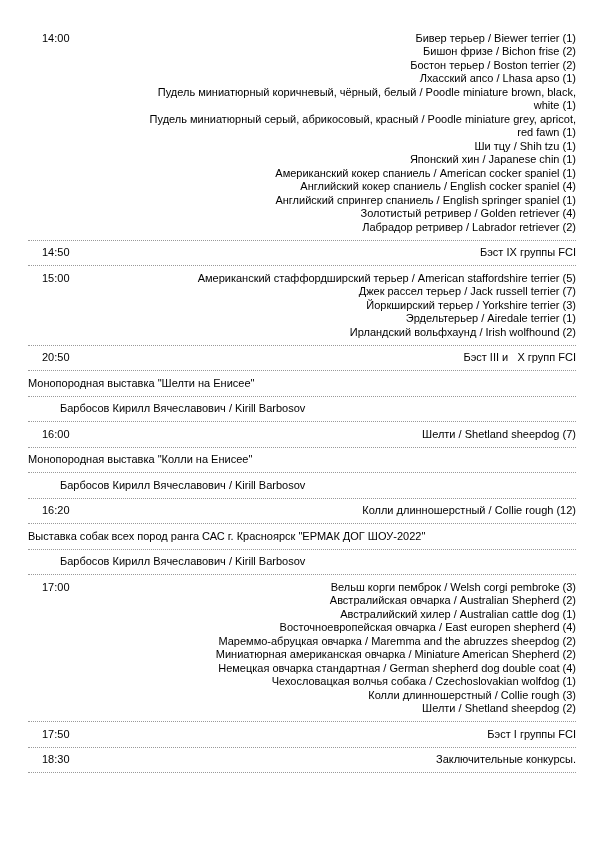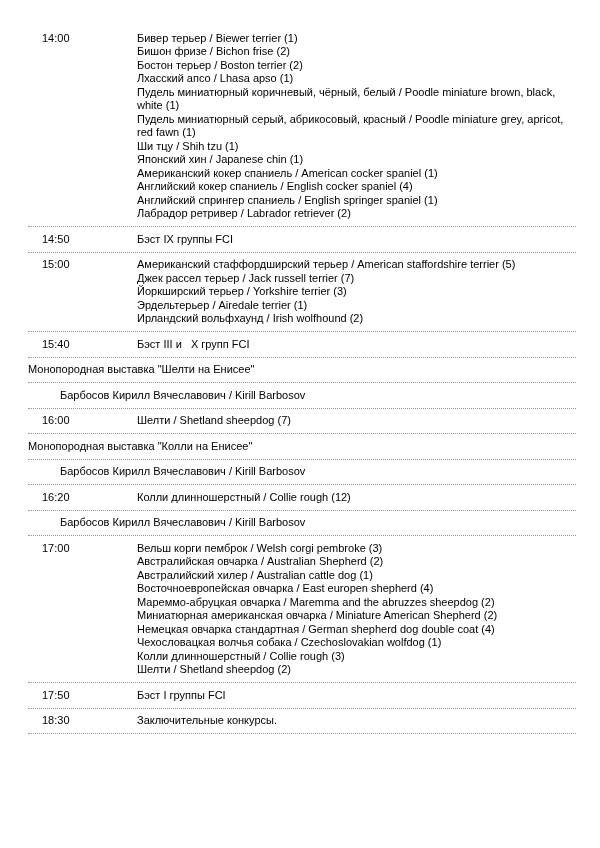--- a/index.html
+++ b/index.html
@@ -35,20 +35,21 @@
   }
   .time-cell {
     flex: none;
     width: 109px;
     padding-left: 14px;
     box-sizing: border-box;
   }
   .items {
     flex: 1;
     min-width: 0;
+    text-align: right;
   }
   .item, .text {
     white-space: pre-wrap;
   }
   .row.judge .text {
     font-weight: 400;
     margin-left: 32px;
   }
   .row.section .text {
     font-weight: 400;
@@ -66,41 +67,42 @@
           <div class="item">Бишон фризе / Bichon frise (2)</div>
           <div class="item">Бостон терьер / Boston terrier (2)</div>
           <div class="item">Лхасский апсо / Lhasa apso (1)</div>
           <div class="item">Пудель миниатюрный коричневый, чёрный, белый / Poodle miniature brown, black, white (1)</div>
           <div class="item">Пудель миниатюрный серый, абрикосовый, красный / Poodle miniature grey, apricot, red fawn (1)</div>
           <div class="item">Ши тцу / Shih tzu (1)</div>
           <div class="item">Японский хин / Japanese chin (1)</div>
           <div class="item">Американский кокер спаниель / American cocker spaniel (1)</div>
           <div class="item">Английский кокер спаниель / English cocker spaniel (4)</div>
           <div class="item">Английский спрингер спаниель / English springer spaniel (1)</div>
+          <div class="item">Золотистый ретривер / Golden retriever (4)</div>
           <div class="item">Лабрадор ретривер / Labrador retriever (2)</div>
         </div>
       </div>
       <div class="row time">
         <div class="time-cell">14:50</div>
         <div class="items">
           <div class="item">Бэст IX группы FCI</div>
         </div>
       </div>
       <div class="row time">
         <div class="time-cell">15:00</div>
         <div class="items">
           <div class="item">Американский стаффордширский терьер / American staffordshire terrier (5)</div>
           <div class="item">Джек рассел терьер / Jack russell terrier (7)</div>
           <div class="item">Йоркширский терьер / Yorkshire terrier (3)</div>
           <div class="item">Эрдельтерьер / Airedale terrier (1)</div>
           <div class="item">Ирландский вольфхаунд / Irish wolfhound (2)</div>
         </div>
       </div>
       <div class="row time">
-        <div class="time-cell">15:40</div>
+        <div class="time-cell">20:50</div>
         <div class="items">
           <div class="item">Бэст III и   X групп FCI</div>
         </div>
       </div>
       <div class="row section">
         <div class="text">Монопородная выставка "Шелти на Енисее"</div>
       </div>
       <div class="row judge">
         <div class="text">Барбосов Кирилл Вячеславович / Kirill Barbosov</div>
       </div>
@@ -114,20 +116,23 @@
         <div class="text">Монопородная выставка "Колли на Енисее"</div>
       </div>
       <div class="row judge">
         <div class="text">Барбосов Кирилл Вячеславович / Kirill Barbosov</div>
       </div>
       <div class="row time">
         <div class="time-cell">16:20</div>
         <div class="items">
           <div class="item">Колли длинношерстный / Collie rough (12)</div>
         </div>
+      </div>
+      <div class="row section">
+        <div class="text">Выставка собак всех пород ранга САС г. Красноярск "ЕРМАК ДОГ ШОУ-2022"</div>
       </div>
       <div class="row judge">
         <div class="text">Барбосов Кирилл Вячеславович / Kirill Barbosov</div>
       </div>
       <div class="row time">
         <div class="time-cell">17:00</div>
         <div class="items">
           <div class="item">Вельш корги пемброк / Welsh corgi pembroke (3)</div>
           <div class="item">Австралийская овчарка / Australian Shepherd (2)</div>
           <div class="item">Австралийский хилер / Australian cattle dog (1)</div>

